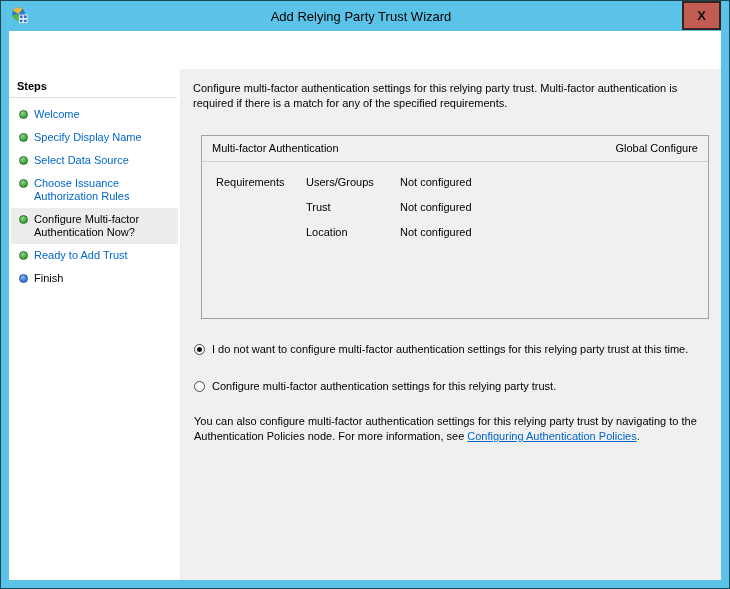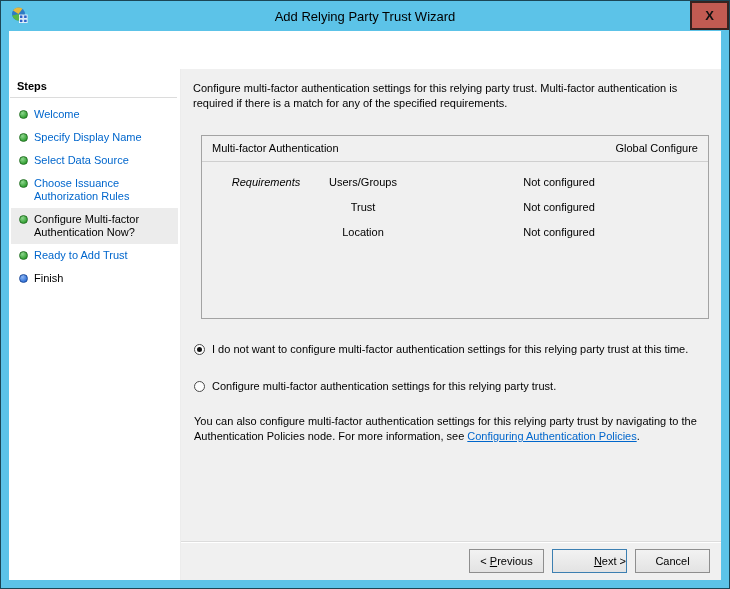--- a/index.html
+++ b/index.html
@@ -3,21 +3,21 @@
 <meta charset="utf-8">
 <style>
   html,body{margin:0;padding:0;background:#fff;}
   *{box-sizing:border-box;}
   .window{
     position:relative;width:730px;height:589px;
     background:#5CC3E8;border:1px solid #1B4656;
     font-family:"Liberation Sans",sans-serif;color:#000;overflow:hidden;
   }
   
-  .titlebar{position:absolute;top:0;left:0;right:0;height:30px;}
+  .titlebar{position:absolute;top:0;left:0;right:8px;height:30px;}
   .app-icon{position:absolute;left:9px;top:5px;width:20px;height:20px;}
   .title{position:absolute;left:60px;right:60px;top:0;height:30px;
     display:flex;align-items:center;justify-content:center;
     font-size:13px;color:#000;white-space:nowrap;}
   .close-btn{position:absolute;top:0;right:0;width:39px;height:29px;
     background:#C25B52;border:2px solid #37221F;
     display:flex;align-items:center;justify-content:center;cursor:pointer;}
   .close-btn span{font-size:13px;font-weight:bold;color:#111;line-height:1;}
   
   .header-band{position:absolute;top:30px;left:8px;right:8px;height:38px;background:#FFFFFF;}
@@ -35,31 +35,31 @@
   li.step .bullet{position:absolute;left:8px;top:7px;width:9px;height:9px;
     border-radius:50%;
     background:radial-gradient(circle at 35% 30%, #8FD68F, #2F9E2F 75%);
     border:1px solid #267326;}
   li.step--current{background:#ECECEC;color:#000;cursor:default;}
   li.step--finish{color:#000;}
   li.step--finish .bullet{
     background:radial-gradient(circle at 35% 30%, #8FB6F2, #2D6FD6 75%);
     border:1px solid #1F4C9C;}
   
-  .main{flex:1;display:flex;flex-direction:column;min-width:0;}
+  .main{flex:1;display:flex;flex-direction:row;min-width:0;}
   .content{flex:1;padding:12px 14px 0 12px;font-size:11px;line-height:15px;}
   .intro{margin:0 0 0 0;width:526px;}
   
   .panel{margin:24px 12px 0 8px;width:508px;height:184px;
-    border:1px solid #A3A3A3;background:#F0F0F0;text-align:center;}
+    border:1px solid #A3A3A3;background:#F0F0F0;}
   .panel-header{height:26px;display:flex;align-items:center;
     justify-content:space-between;padding:0 10px;border-bottom:1px solid #CFCFCF;}
   .panel-body{padding:13px 0 0 14px;}
   .req-row{display:flex;height:25px;align-items:flex-start;}
-  .req-col1{width:100px;flex:none;font-style:italic;}
+  .req-col1{width:90px;flex:none;}
   .req-col2{width:94px;flex:none;}
   .req-col3{flex:1;}
   
   .option-row{display:flex;align-items:center;margin:0 0 0 1px;white-space:nowrap;}
   .option-row.first{margin-top:23px;}
   .option-row.second{margin-top:22px;}
   .radio{width:11px;height:11px;flex:none;border-radius:50%;
     border:1px solid #4A4A4A;background:#FDFDFD;margin-right:7px;
     display:inline-block;cursor:pointer;}
   .radio--selected::after{content:"";display:block;width:5px;height:5px;

